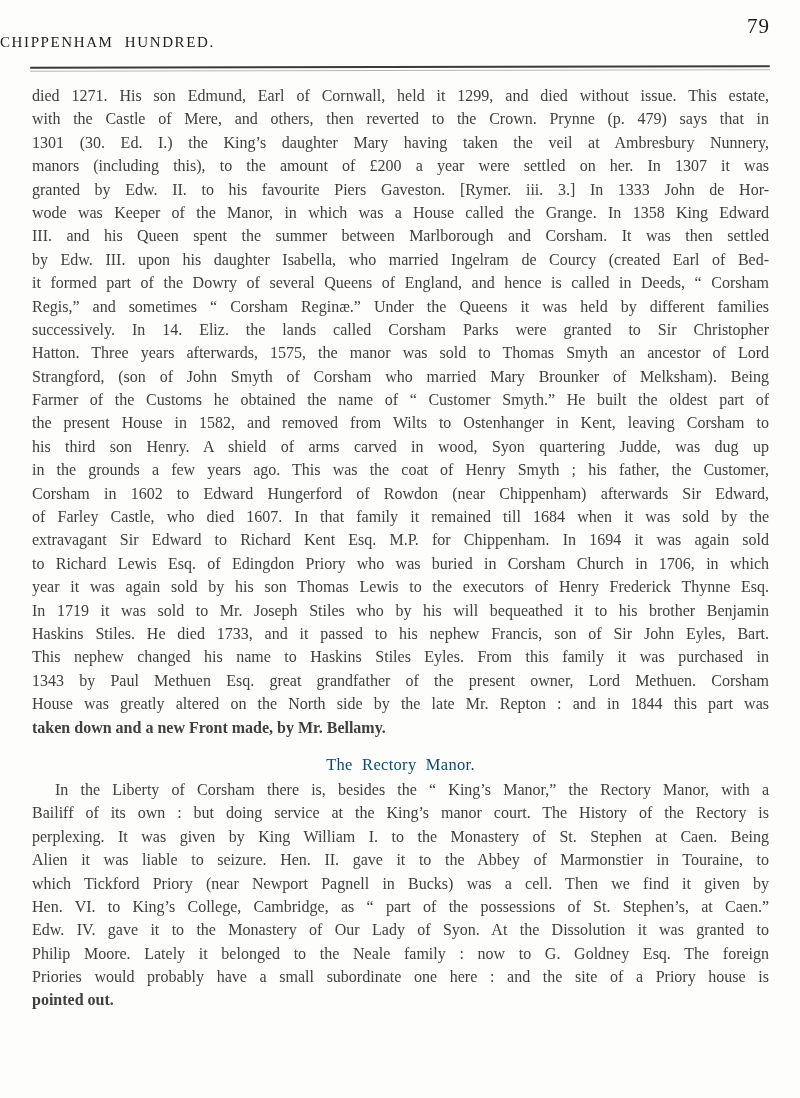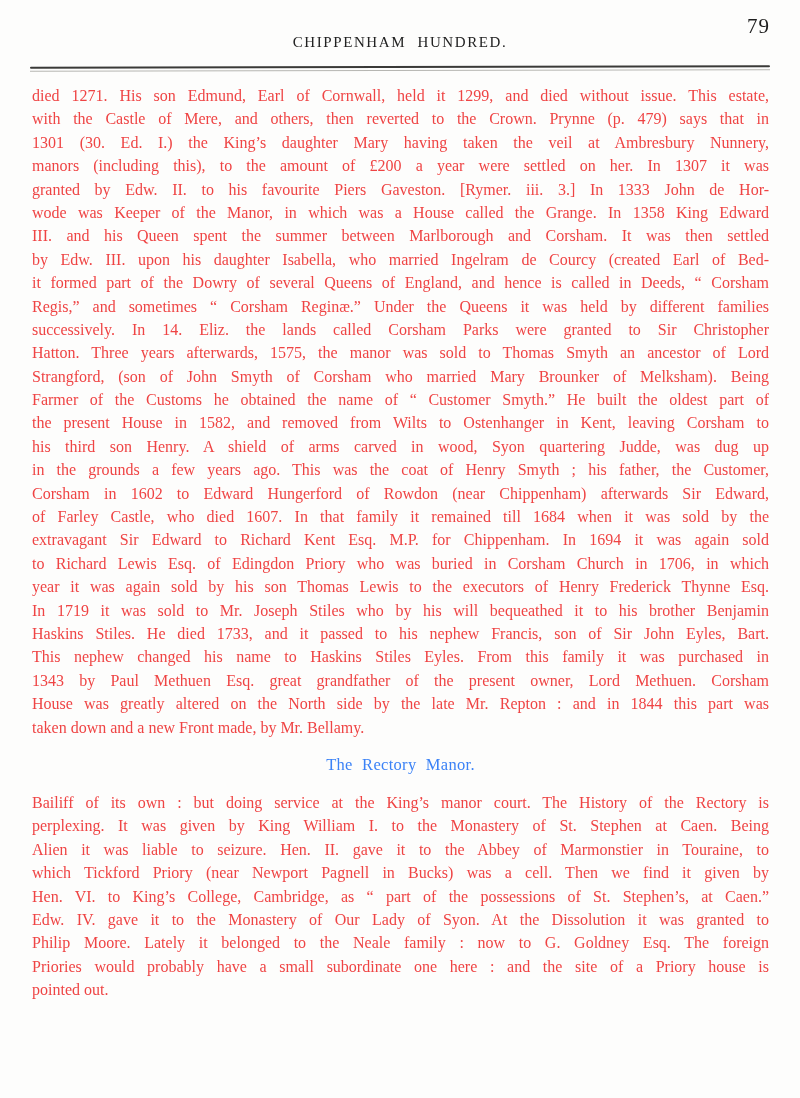--- a/index.html
+++ b/index.html
@@ -10,21 +10,20 @@
     height: 1098px;
     margin: 0 auto;
     background: #fdfdfc;
     color: #1c1c1c;
     font-family: "Liberation Serif", "DejaVu Serif", serif;
     box-sizing: border-box;
     overflow: hidden;
   }
   .running-head {
     padding-top: 34px;
-    text-align: center;
     font-size: 15px;
     letter-spacing: 1.6px;
     word-spacing: 6px;
     color: #222;
   }
   .page-number {
     position: absolute;
     top: 14px;
     right: 30px;
     font-size: 21px;
@@ -45,31 +44,31 @@
     transform: rotate(-0.1deg);
   }
   .body-text { margin: 13px 31px 0 32px; }
   .text-line {
     font-size: 16px;
     line-height: 23.4px;
     height: 23.4px;
     overflow: hidden;
     text-align: justify;
     text-align-last: justify;
-    color: #ef4444;
+    color: #404040;
   }
-  .text-line.line-last { text-align-last: left; }
+  .text-line.line-last { text-align-last: left; font-weight: bold; }
   .indent-first .text-line.line-first { text-indent: 23px; }
   .section-heading {
     text-align: center;
     font-size: 16.5px;
     word-spacing: 5px;
     letter-spacing: 0.3px;
-    margin: 16px 0 16px 0;
-    color: #3b82f6;
+    margin: 16px 0 3px 0;
+    color: #0c4a6e;
   }
 </style>
 </head>
 <body>
 
 <div class="page">
 
   <div class="running-head">CHIPPENHAM HUNDRED.</div>
 
   <div class="page-number">79</div>
@@ -108,20 +107,21 @@
         <div class="text-line">Haskins Stiles. He died 1733, and it passed to his nephew Francis, son of Sir John Eyles, Bart.</div>
         <div class="text-line">This nephew changed his name to Haskins Stiles Eyles. From this family it was purchased in</div>
         <div class="text-line">1343 by Paul Methuen Esq. great grandfather of the present owner, Lord Methuen. Corsham</div>
         <div class="text-line">House was greatly altered on the North side by the late Mr. Repton : and in 1844 this part was</div>
         <div class="text-line line-last">taken down and a new Front made, by Mr. Bellamy.</div>
       </div>
 
     <div class="section-heading">The Rectory Manor.</div>
 
     <div class="paragraph indent-first">
+        <div class="text-line line-first">In the Liberty of Corsham there is, besides the “ King’s Manor,” the Rectory Manor, with a</div>
         <div class="text-line">Bailiff of its own : but doing service at the King’s manor court. The History of the Rectory is</div>
         <div class="text-line">perplexing. It was given by King William I. to the Monastery of St. Stephen at Caen. Being</div>
         <div class="text-line">Alien it was liable to seizure. Hen. II. gave it to the Abbey of Marmonstier in Touraine, to</div>
         <div class="text-line">which Tickford Priory (near Newport Pagnell in Bucks) was a cell. Then we find it given by</div>
         <div class="text-line">Hen. VI. to King’s College, Cambridge, as “ part of the possessions of St. Stephen’s, at Caen.”</div>
         <div class="text-line">Edw. IV. gave it to the Monastery of Our Lady of Syon. At the Dissolution it was granted to</div>
         <div class="text-line">Philip Moore. Lately it belonged to the Neale family : now to G. Goldney Esq. The foreign</div>
         <div class="text-line">Priories would probably have a small subordinate one here : and the site of a Priory house is</div>
         <div class="text-line line-last">pointed out.</div>
       </div>

